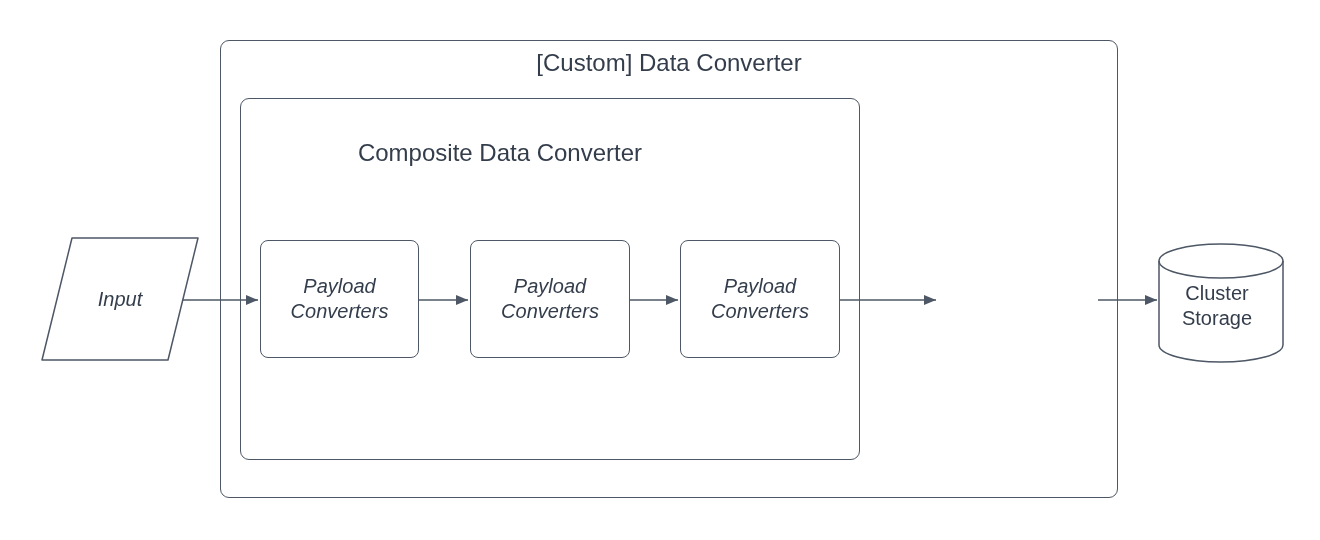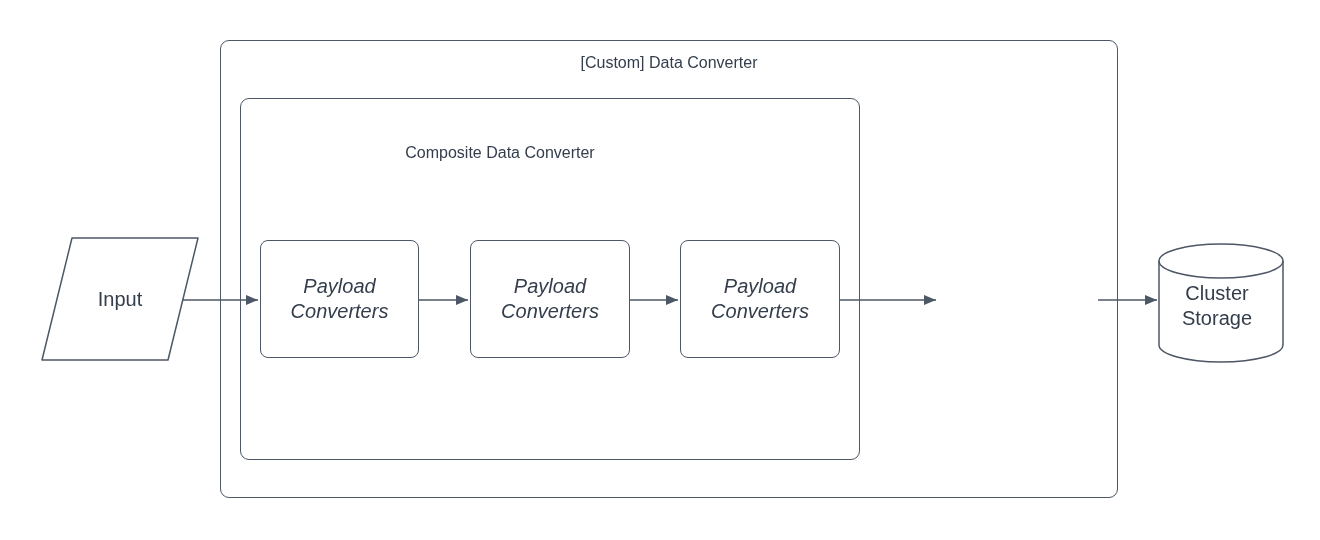--- a/index.html
+++ b/index.html
@@ -65,28 +65,28 @@
   .float-label {
     position: absolute;
     display: flex;
     align-items: center;
     justify-content: center;
     text-align: center;
     font-size: 20px;
     line-height: 25px;
     color: var(--text);
   }
-  .input-label   { left: 42px;   top: 238px; width: 156px; height: 122px; }
+  .input-label   { left: 42px;   top: 238px; width: 156px; height: 122px; font-style: italic; }
   .storage-label { left: 1159px; top: 250px; width: 116px; height: 112px; }
   .storage-label .shape-label { max-width: 110px; }
 
   .container-title {
     position: absolute;
     text-align: center;
-    font-size: 16px;
+    font-size: 24px;
     line-height: 25px;
     color: var(--text);
   }
   .outer-title { left: 220px; top: 50px;  width: 898px; }
   .inner-title { left: 240px; top: 140px; width: 520px; }
 
   svg.shape-layer {
     position: absolute;
     left: 0; top: 0;
     width: 1320px; height: 540px;

